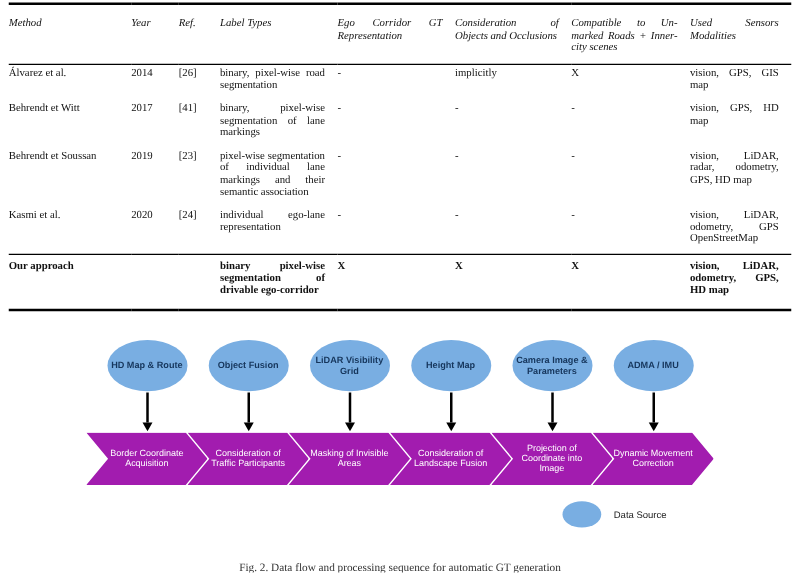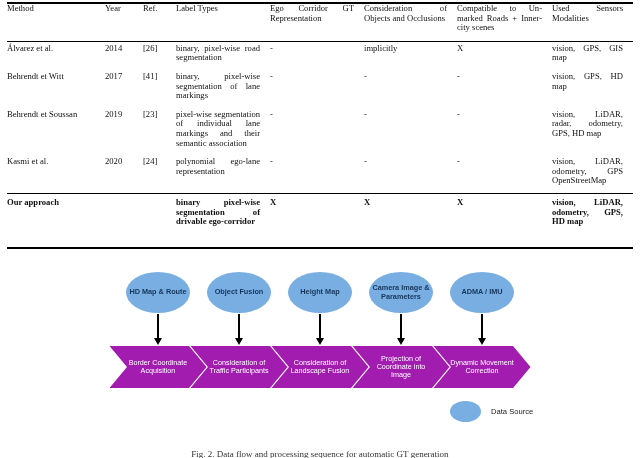--- a/index.html
+++ b/index.html
@@ -15,23 +15,23 @@
     border-collapse:collapse;table-layout:fixed;
     width:626px;margin-left:7px;
     border-top:2px solid #000;border-bottom:2px solid #000;
     font-size:8.6px;line-height:9.6px;
   }
   table.cmp th,table.cmp td{
     vertical-align:top;text-align:justify;font-weight:normal;
     padding:2px 10px 7px 0;box-sizing:border-box;
     overflow:hidden;
   }
-  table.cmp th{padding-top:0;padding-bottom:8px;border-bottom:1px solid #000;}
+  table.cmp th{padding-top:10px;padding-bottom:8px;border-bottom:1px solid #000;font-style:italic;}
   table.cmp td.nojust, table.cmp th.nojust{text-align:left;}
-  tr.bold td{font-weight:bold;border-top:1px solid #000;padding-top:4px;padding-bottom:20px;}
+  tr.bold td{font-weight:bold;border-top:1px solid #000;padding-top:4px;padding-bottom:10px;}
   td.mark{text-align:left;}
   
   .diagram{
     position:absolute;top:272px;left:0;width:640px;
     display:flex;justify-content:center;
     font-family:"Liberation Sans","DejaVu Sans",sans-serif;
   }
   .flow-col{width:97px;display:flex;flex-direction:column;align-items:center;}
   .flow-col + .flow-col{margin-left:-16px;}
   .ellipse{
@@ -130,21 +130,21 @@
         <td>pixel-wise segmentation of individual lane markings and their semantic association</td>
         <td class="mark">-</td>
         <td class="mark">-</td>
         <td class="mark">-</td>
         <td>vision, LiDAR, radar, odometry, GPS, HD map</td>
       </tr>
       <tr>
         <td class="nojust">Kasmi et al.</td>
         <td class="nojust">2020</td>
         <td class="nojust">[24]</td>
-        <td>polynomial ego-lane representation</td>
+        <td>individual ego-lane representation</td>
         <td class="mark">-</td>
         <td class="mark">-</td>
         <td class="mark">-</td>
         <td>vision, LiDAR, odometry, GPS OpenStreetMap</td>
       </tr>
       <tr class="bold">
         <td class="nojust">Our approach</td>
         <td class="nojust"></td>
         <td class="nojust"></td>
         <td>binary pixel-wise segmentation of drivable ego-corridor</td>
@@ -177,20 +177,32 @@
     <div class="varrow">
         <div class="stem"></div>
         <div class="head"></div>
       </div>
     <div class="chevron">
         <span>Consideration of Traffic Participants</span>
       </div>
   </div>
   <div class="flow-col">
     <div class="ellipse">
+        <span>LiDAR Visibility Grid</span>
+      </div>
+    <div class="varrow">
+        <div class="stem"></div>
+        <div class="head"></div>
+      </div>
+    <div class="chevron">
+        <span>Masking of Invisible Areas</span>
+      </div>
+  </div>
+  <div class="flow-col">
+    <div class="ellipse">
         <span>Height Map</span>
       </div>
     <div class="varrow">
         <div class="stem"></div>
         <div class="head"></div>
       </div>
     <div class="chevron">
         <span>Consideration of Landscape Fusion</span>
       </div>
   </div>

